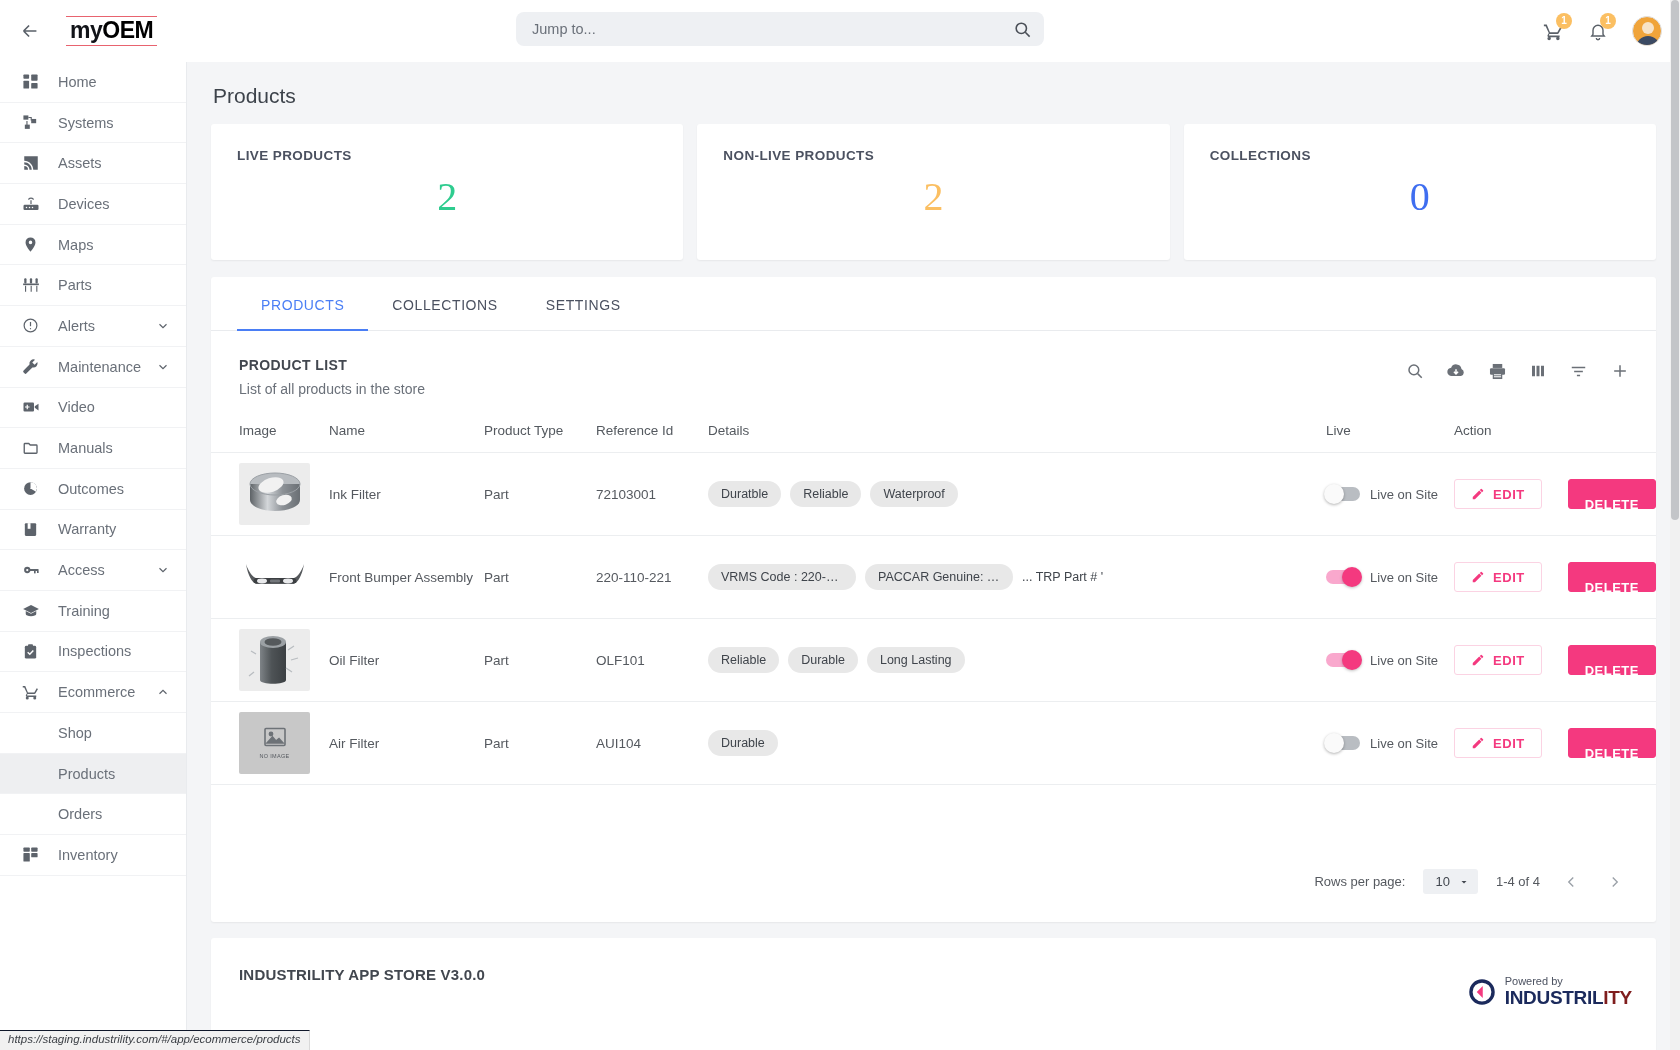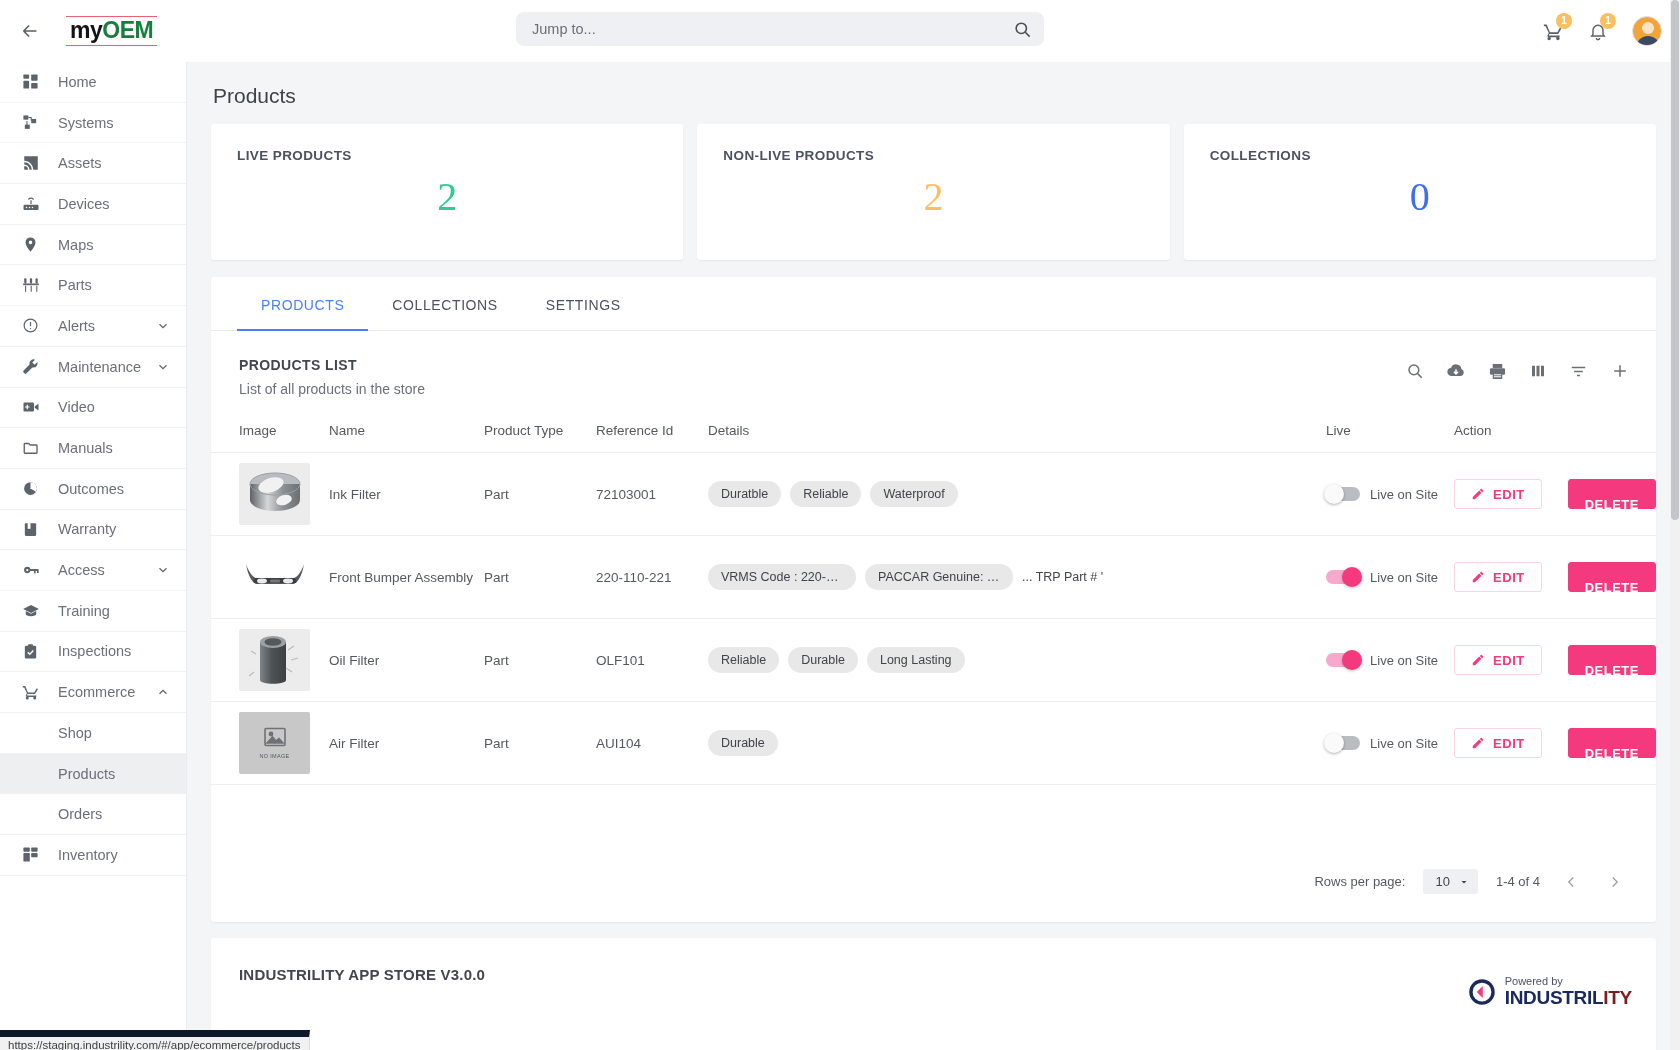--- a/index.html
+++ b/index.html
@@ -23,21 +23,21 @@
     width: 60px; height: 62px; display: flex; align-items: center; justify-content: center;
     color: #5a6068;
   }
   .logo-wrap { margin-left: 6px; padding: 2px 0; }
   .logo {
     font-size: 23px; font-weight: bold; letter-spacing: -0.5px;
     border-top: 1.5px solid #e8636f; border-bottom: 1.5px solid #e8636f;
     padding: 1px 4px 2px 4px; line-height: 1.1;
   }
   .logo .my { color: #111318; }
-  .logo .oem { color: #15803d; }
+  .logo .oem { color: #000000; }
 
   .search-wrap {
     position: absolute; left: 516px; top: 12px; width: 528px; height: 34px;
     background: #eef0f3; border-radius: 8px;
     display: flex; align-items: center;
   }
   .search-input {
     border: none; outline: none; background: transparent;
     font-family: "Liberation Sans", sans-serif;
     font-size: 14.5px; color: #555a62;
@@ -219,22 +219,22 @@
     position: absolute; right: 24px; top: 38px;
     display: flex; align-items: center; gap: 8px;
   }
   .powered-txt { line-height: 1.05; }
   .powered-txt .p1 { font-size: 11px; color: #4b5160; }
   .powered-txt .p2 { font-size: 19px; font-weight: bold; color: #1b2a5c; letter-spacing: -0.3px; }
   .powered-txt .p2 b { color: #7f1d1d; }
 
   .statusbar {
     position: absolute; left: 0; bottom: 0; height: 20px;
-    background: #f1f1f1; border-top: 7px solid #0f172a; border-right: 1px solid #d9d9d9;
-    font-size: 11.5px; color: #3b3f45; padding: 2px 8px; z-index: 40;
+    background: #f1f1f1; border-top: 1px solid #0f172a; border-right: 1px solid #d9d9d9;
+    font-size: 11.5px; color: #3b3f45; padding: 2px 8px; z-index: 40; font-style: italic;
   }
 
   .scrollbar {
     position: absolute; right: 0; top: 0; width: 10px; height: 1050px;
     background: #f1f1f1; z-index: 35;
   }
   .scrollbar .thumbbar {
     position: absolute; top: 0; left: 1px; width: 8px; height: 520px;
     background: #c3c5c8; border-radius: 4px;
   }
@@ -525,21 +525,21 @@
 
   <div class="panel">
 
     <div class="tabs">
       <div class="tab active">PRODUCTS</div>
       <div class="tab">COLLECTIONS</div>
       <div class="tab">SETTINGS</div>
     </div>
 
     <div class="list-head">
-      <div class="list-title">PRODUCTS LIST</div>
+      <div class="list-title">PRODUCT LIST</div>
       <div class="list-sub">List of all products in the store</div>
 
       <div class="tools">
         <span>
           <svg width="18" height="18" viewBox="0 0 24 24" fill="none" stroke="currentColor" stroke-width="2">
               <circle cx="10.5" cy="10.5" r="6.5"></circle>
               <path d="M15.5 15.5L21 21"></path>
             </svg>
         </span>
         <span>

